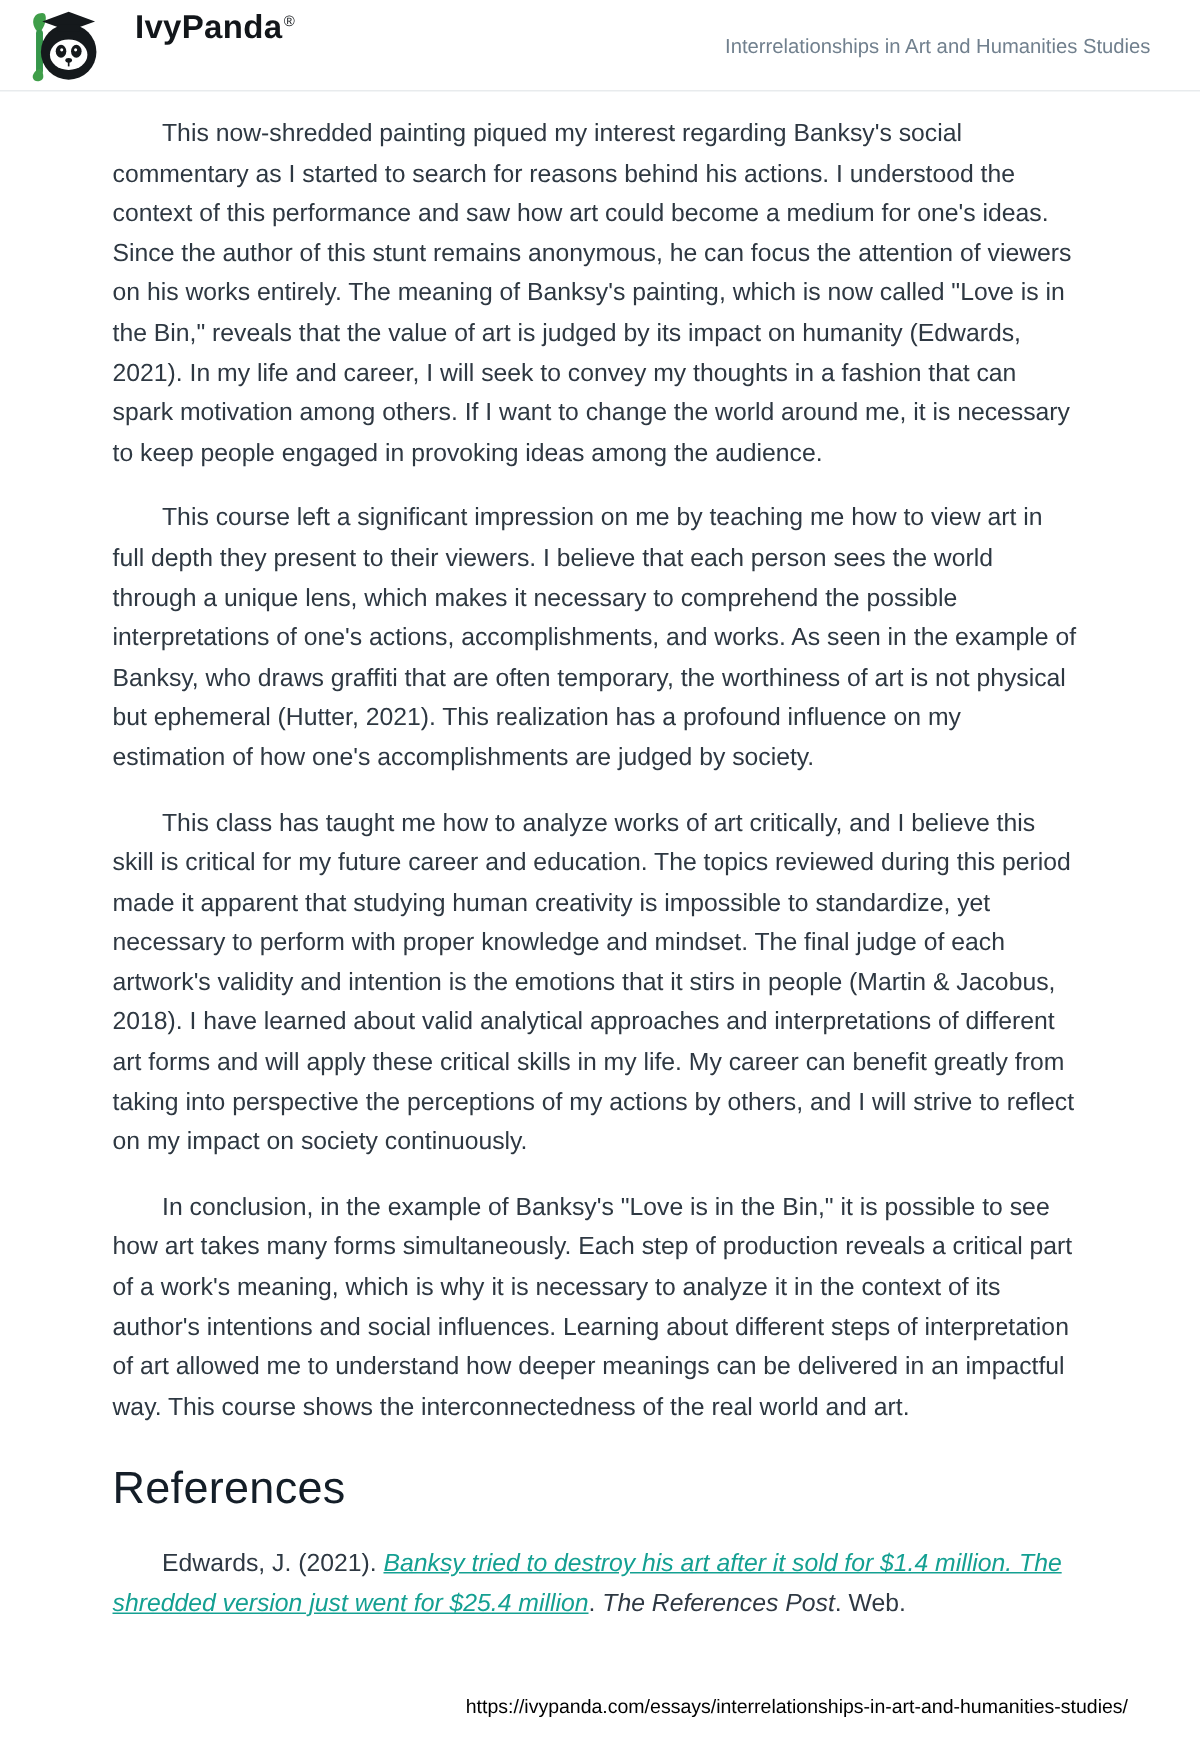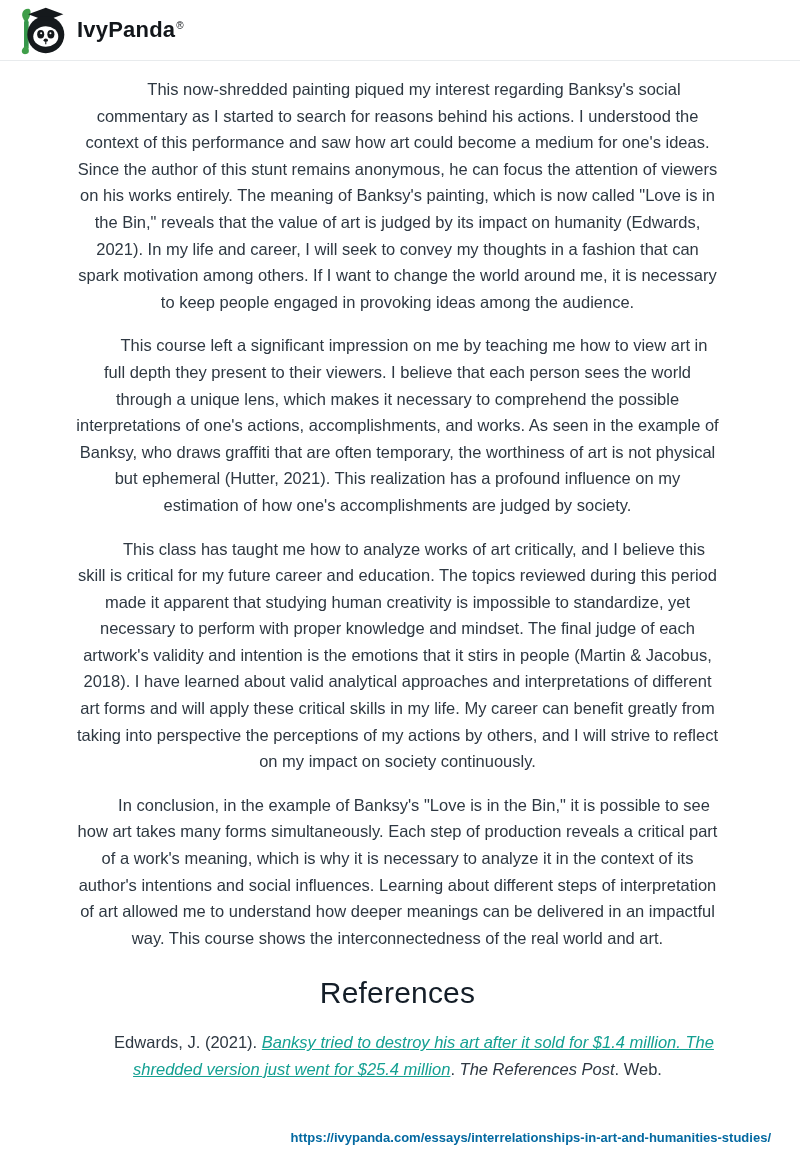--- a/index.html
+++ b/index.html
@@ -19,22 +19,21 @@
   .site-header {
     display: flex;
     align-items: center;
     justify-content: space-between;
     height: 61px;
     padding: 0 33px 0 18px;
     border-bottom: 1px solid #e8ebed;
   }
   .brand {
     display: flex;
-    align-items: center;
-    gap: 9px;
+    gap: 22px;
     cursor: pointer;
   }
   .logo-wrap { display: flex; align-items: center; }
   .brand-name {
     font-size: 22px;
     font-weight: bold;
     color: #12161a;
     letter-spacing: 0.2px;
   }
   .brand-name sup {
@@ -43,21 +42,20 @@
     margin-left: 1px;
   }
   .doc-title {
     font-size: 13.5px;
     color: #71808e;
   }
 
   
   .essay-main {
     padding: 15px 80px 0 75px;
-    text-align: center;
   }
   .body-par {
     font-size: 16.5px;
     line-height: 26.6px;
     color: #2e3842;
     text-indent: 33px;
     margin: 0 0 17px 0;
   }
   .refs-heading {
     font-size: 30px;
@@ -77,25 +75,24 @@
     color: #14a092;
     font-style: italic;
     text-decoration: underline;
     cursor: pointer;
   }
   .ref-source { font-style: italic; }
 
   
   .page-url {
     position: absolute;
-    right: 29px;
+    right: 48px;
     bottom: 15px;
     font-size: 13px;
-    color: #0369a1;
-    font-weight: bold;
+    color: #000000;
   }
 </style>
 </head>
 <body>
 
 <div class="page">
 
   <header class="site-header">
     <div class="brand">
       <span class="logo-wrap">
@@ -110,20 +107,21 @@
           <ellipse cx="24.5" cy="31.5" rx="3.8" ry="4.6" fill="#15191c"></ellipse>
           <ellipse cx="35.5" cy="31.5" rx="3.8" ry="4.6" fill="#15191c"></ellipse>
           <circle cx="25" cy="30.5" r="1.1" fill="#ffffff"></circle>
           <circle cx="35" cy="30.5" r="1.1" fill="#ffffff"></circle>
           <ellipse cx="30" cy="38" rx="2.4" ry="1.7" fill="#15191c"></ellipse>
           <rect x="29.4" y="39" width="1.2" height="3.4" fill="#15191c"></rect>
         </svg>
       </span>
       <span class="brand-name"><span>IvyPanda</span><sup>®</sup></span>
     </div>
+    <div class="doc-title">Interrelationships in Art and Humanities Studies</div>
   </header>
 
   <main class="essay-main">
     <p class="body-par">This now-shredded painting piqued my interest regarding Banksy's social commentary as I started to search for reasons behind his actions. I understood the context of this performance and saw how art could become a medium for one's ideas. Since the author of this stunt remains anonymous, he can focus the attention of viewers on his works entirely. The meaning of Banksy's painting, which is now called "Love is in the Bin," reveals that the value of art is judged by its impact on humanity (Edwards, 2021). In my life and career, I will seek to convey my thoughts in a fashion that can spark motivation among others. If I want to change the world around me, it is necessary to keep people engaged in provoking ideas among the audience.</p>
     <p class="body-par">This course left a significant impression on me by teaching me how to view art in full depth they present to their viewers. I believe that each person sees the world through a unique lens, which makes it necessary to comprehend the possible interpretations of one's actions, accomplishments, and works. As seen in the example of Banksy, who draws graffiti that are often temporary, the worthiness of art is not physical but ephemeral (Hutter, 2021). This realization has a profound influence on my estimation of how one's accomplishments are judged by society.</p>
     <p class="body-par">This class has taught me how to analyze works of art critically, and I believe this skill is critical for my future career and education. The topics reviewed during this period made it apparent that studying human creativity is impossible to standardize, yet necessary to perform with proper knowledge and mindset. The final judge of each artwork's validity and intention is the emotions that it stirs in people (Martin &amp; Jacobus, 2018). I have learned about valid analytical approaches and interpretations of different art forms and will apply these critical skills in my life. My career can benefit greatly from taking into perspective the perceptions of my actions by others, and I will strive to reflect on my impact on society continuously.</p>
     <p class="body-par">In conclusion, in the example of Banksy's "Love is in the Bin," it is possible to see how art takes many forms simultaneously. Each step of production reveals a critical part of a work's meaning, which is why it is necessary to analyze it in the context of its author's intentions and social influences. Learning about different steps of interpretation of art allowed me to understand how deeper meanings can be delivered in an impactful way. This course shows the interconnectedness of the real world and art.</p>
 
     <h2 class="refs-heading">References</h2>
 

